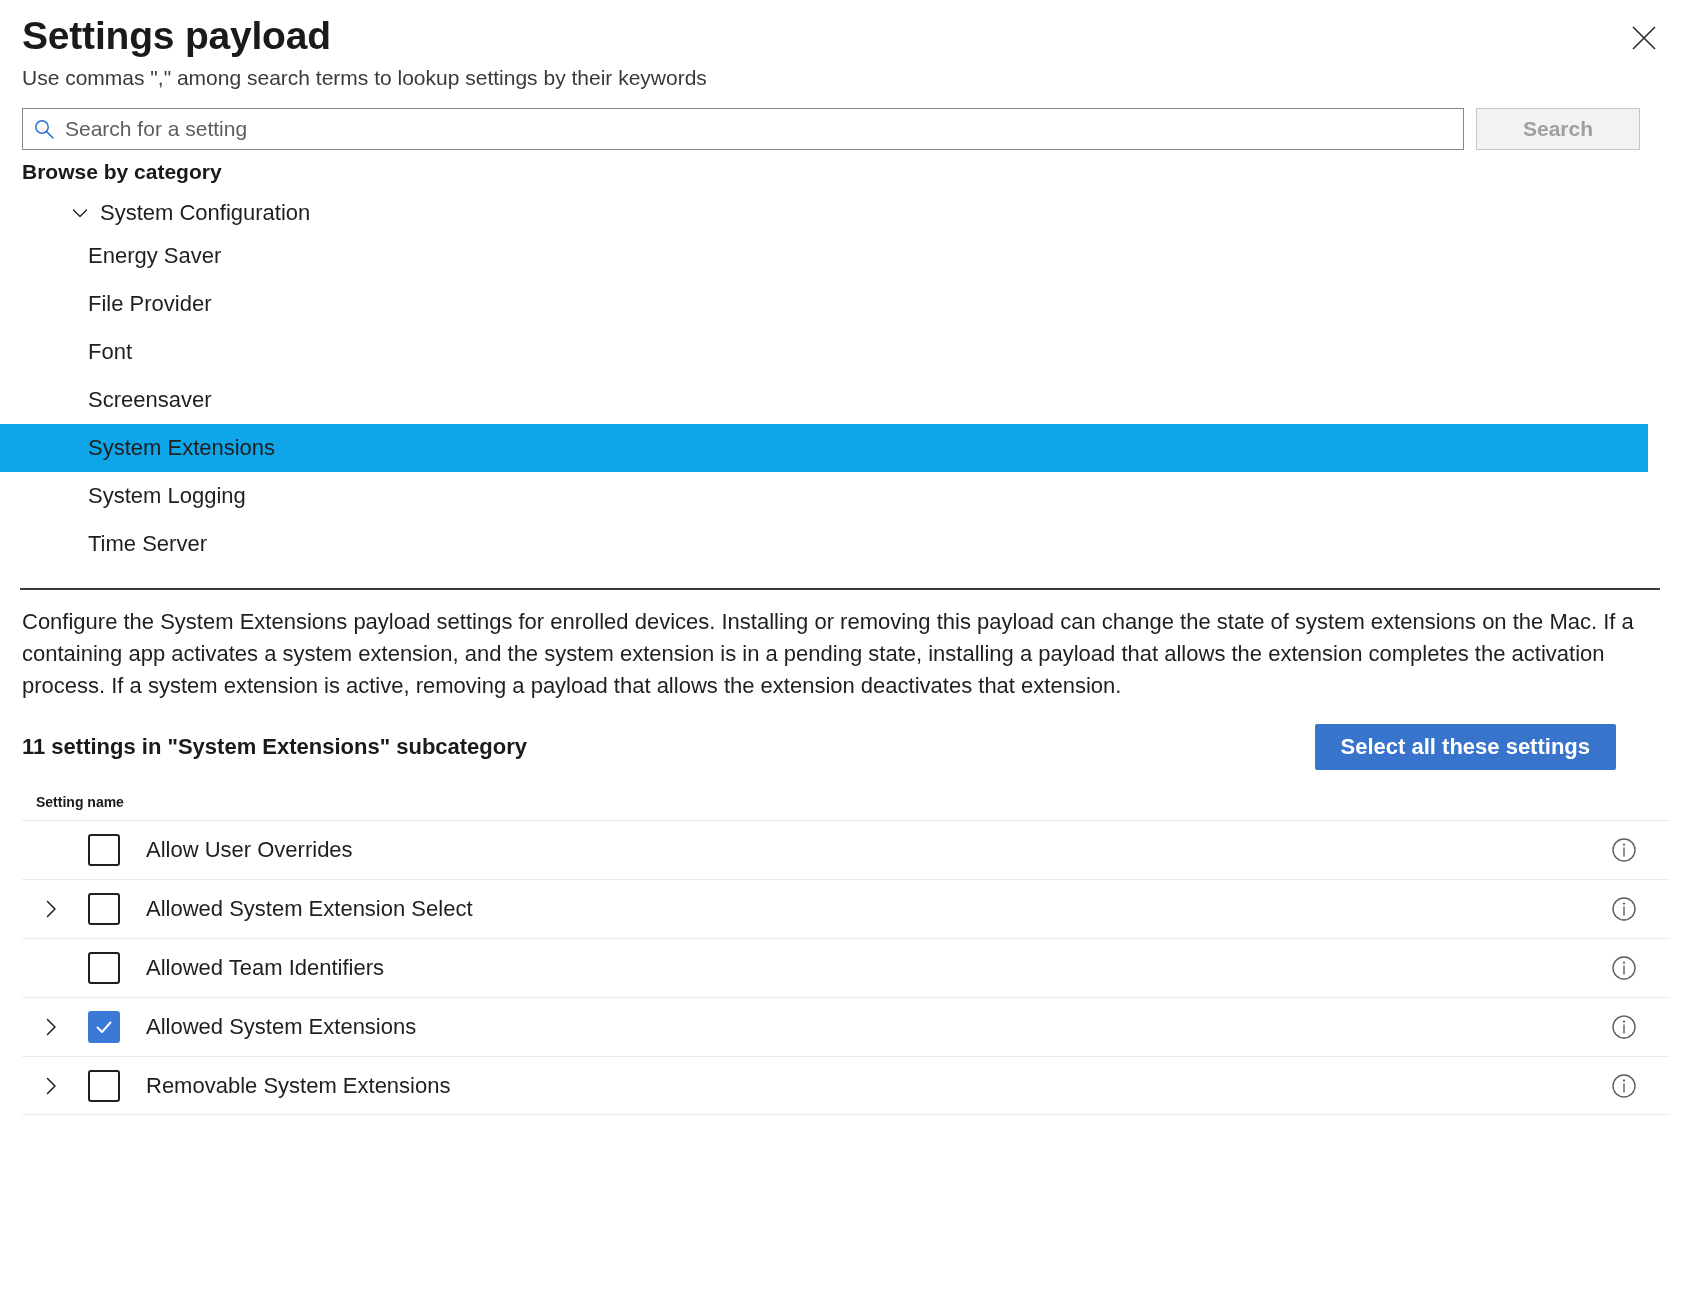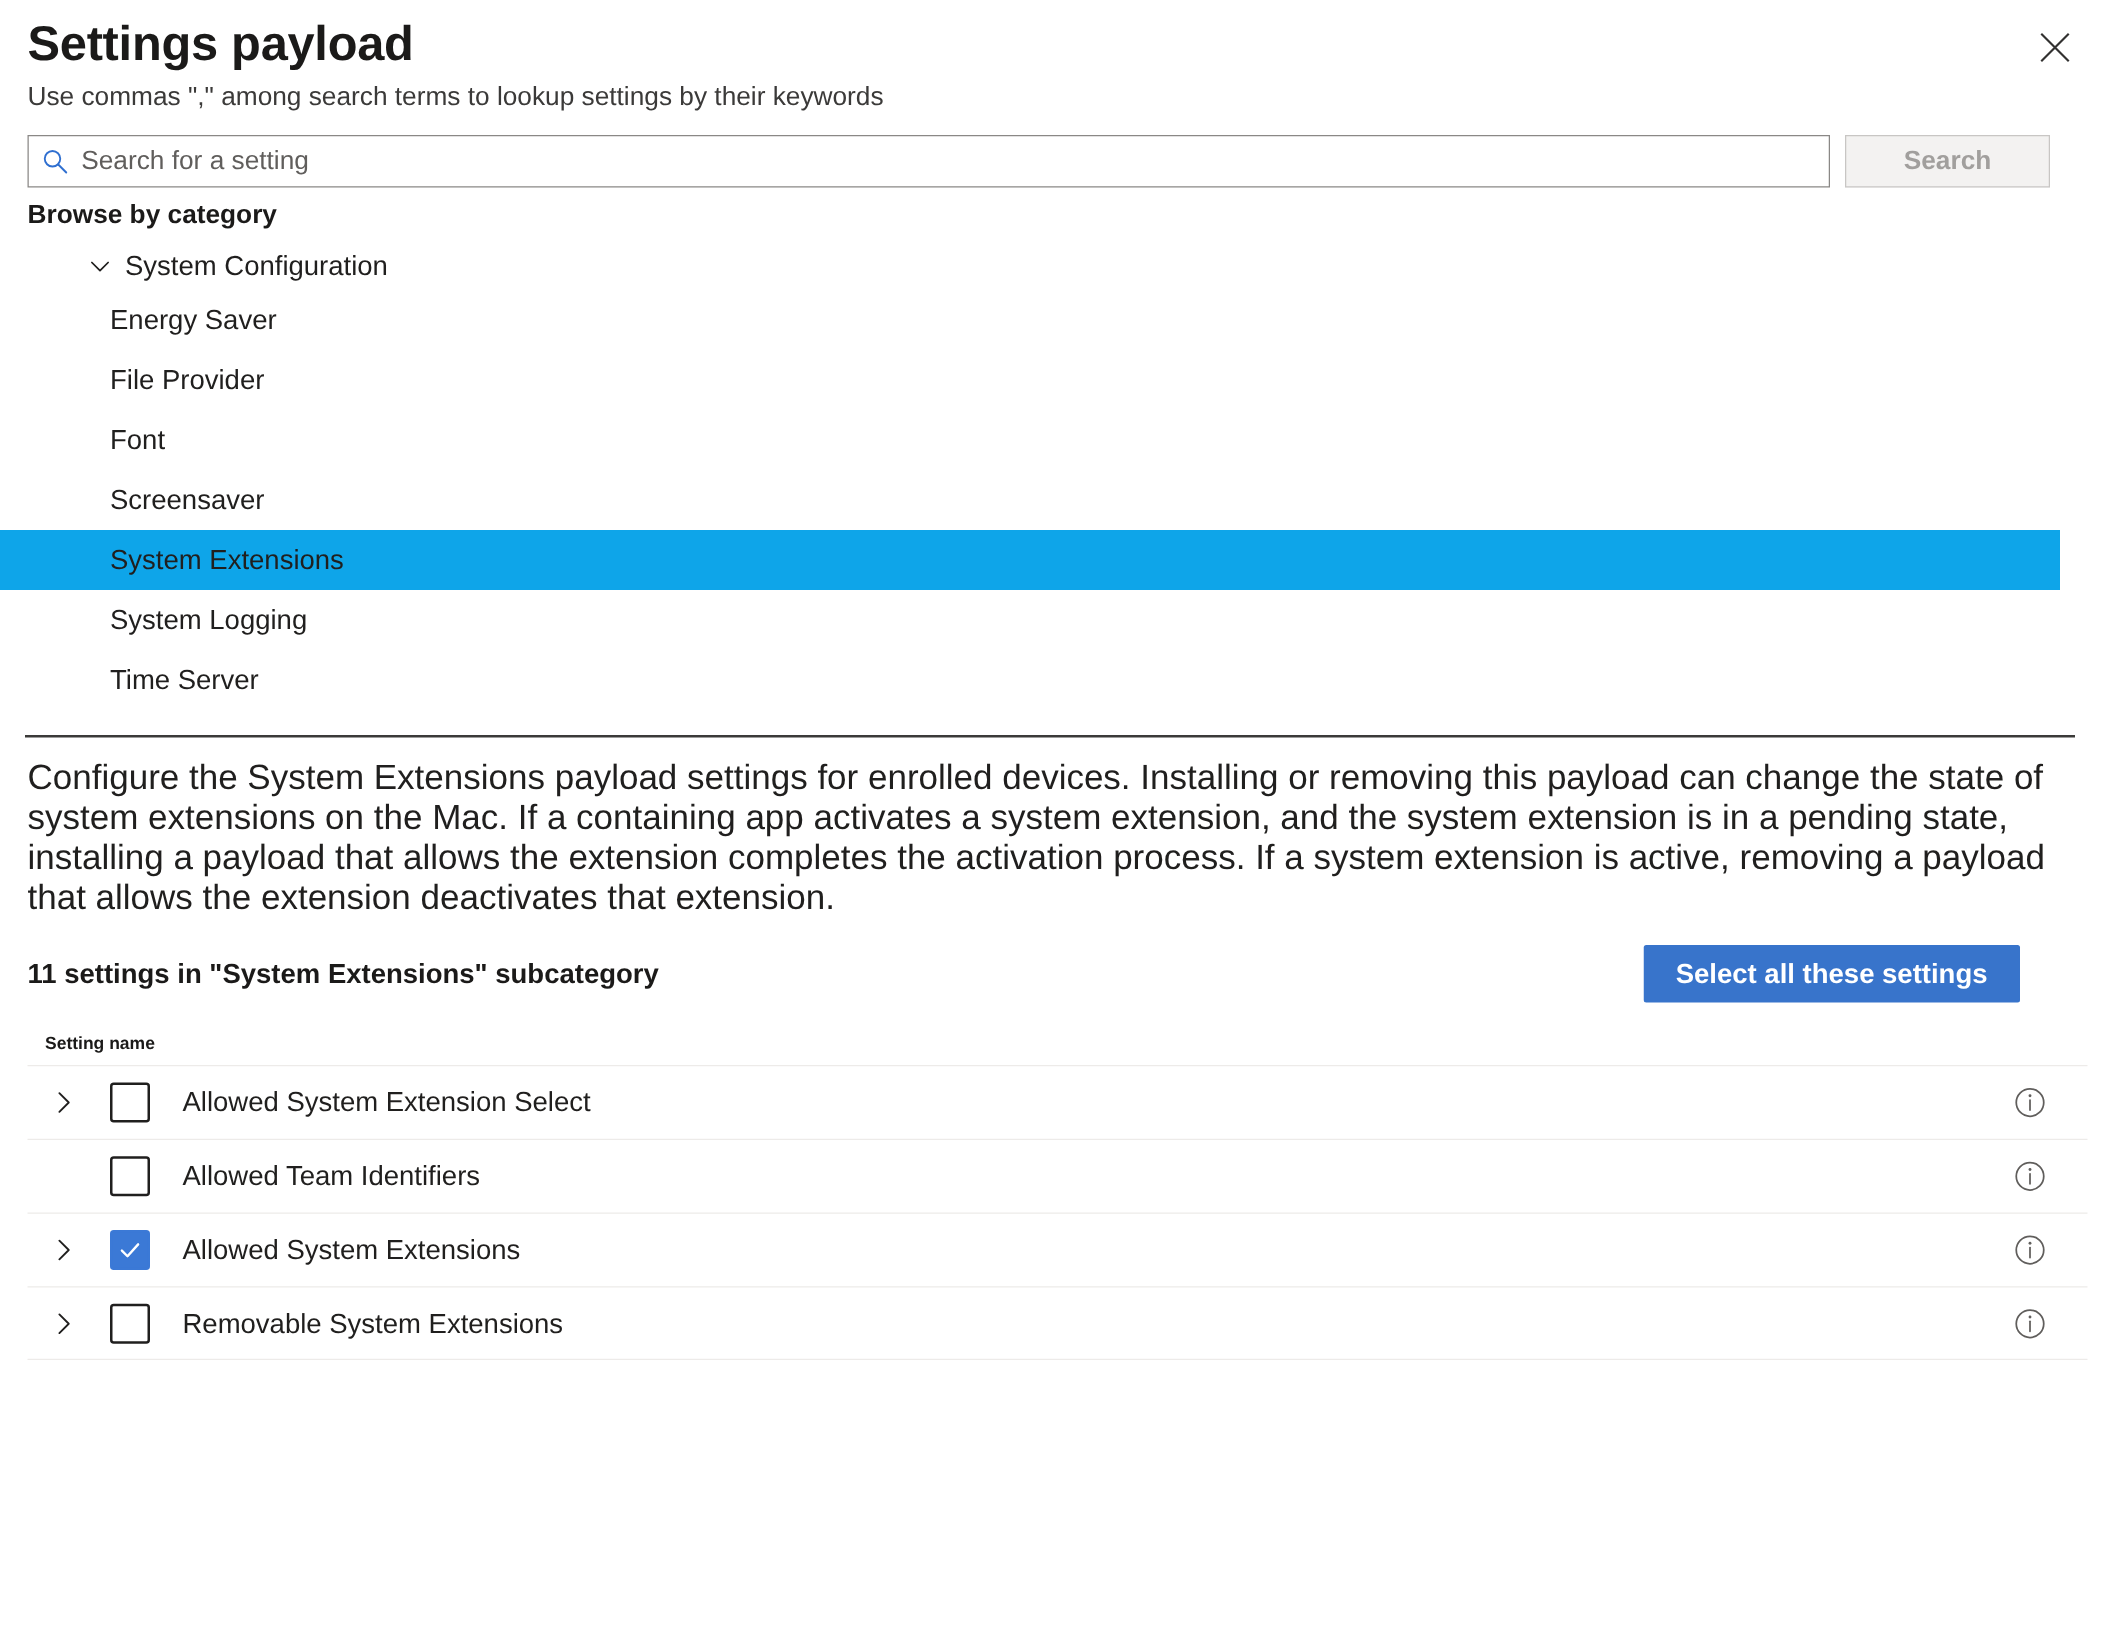--- a/index.html
+++ b/index.html
@@ -146,21 +146,21 @@
   }
   .tree-item.selected { background: #0ea5e9; }
 
   .tree-divider {
     border-top: 2px solid #3b3a39;
     margin: 0 22px 0 20px;
   }
 
   
   .description {
-    font-size: 28px;
+    font-size: 22px;
     line-height: 32px;
     color: #201f1e;
     padding: 16px 34px 0 22px;
     box-sizing: border-box;
   }
 
   
   .count-row {
     display: flex;
     align-items: center;
@@ -330,20 +330,38 @@
   <div class="description">Configure the System Extensions payload settings for enrolled devices. Installing or removing this payload can change the state of system extensions on the Mac. If a containing app activates a system extension, and the system extension is in a pending state, installing a payload that allows the extension completes the activation process. If a system extension is active, removing a payload that allows the extension deactivates that extension.</div>
 
   <div class="count-row">
     <div class="count-text">11 settings in "System Extensions" subcategory</div>
     <button class="select-all-button">Select all these settings</button>
   </div>
 
   <div class="settings-table">
     <div class="table-head">Setting name</div>
 
+    <div class="settings-row">
+      <div class="expander-cell">
+        <span class="chev-right hidden">
+          <svg width="22" height="22" viewBox="0 0 22 22" aria-hidden="true">
+            <path d="M7.5 3.5 L15 11 L7.5 18.5" stroke="#201f1e" stroke-width="1.5" fill="none" stroke-linecap="round" stroke-linejoin="round"></path>
+          </svg>
+        </span>
+      </div>
+      <div class="checkbox"></div>
+      <div class="setting-name">Allow User Overrides</div>
+      <span class="info-icon">
+        <svg width="28" height="28" viewBox="0 0 28 28" aria-hidden="true">
+          <circle cx="14" cy="14" r="11" stroke="#605e5c" stroke-width="1.4" fill="none"></circle>
+          <circle cx="14" cy="8.6" r="1.15" fill="#605e5c"></circle>
+          <path d="M14 12 L14 20" stroke="#605e5c" stroke-width="1.4" stroke-linecap="round"></path>
+        </svg>
+      </span>
+    </div>
 
     <div class="settings-row">
       <div class="expander-cell">
         <span class="chev-right">
           <svg width="22" height="22" viewBox="0 0 22 22" aria-hidden="true">
             <path d="M7.5 3.5 L15 11 L7.5 18.5" stroke="#201f1e" stroke-width="1.5" fill="none" stroke-linecap="round" stroke-linejoin="round"></path>
           </svg>
         </span>
       </div>
       <div class="checkbox"></div>

